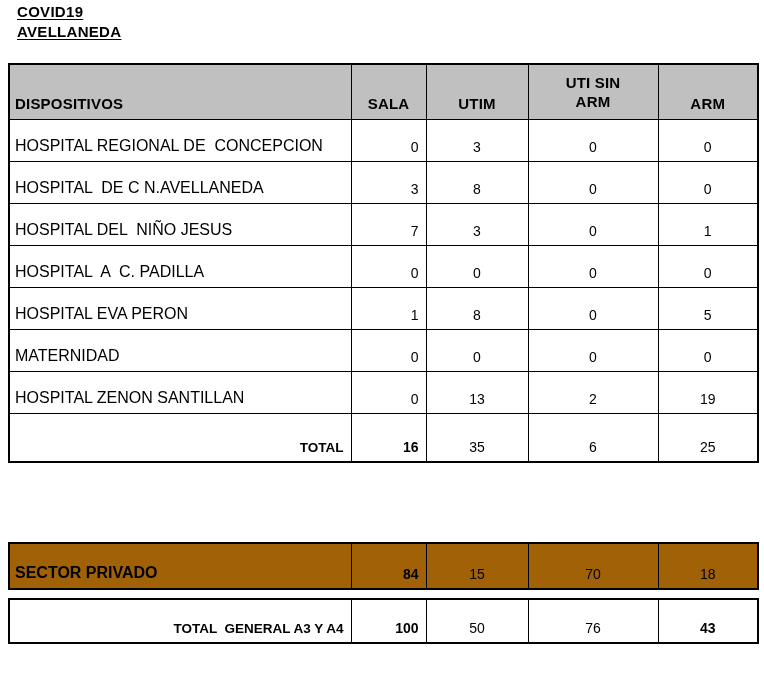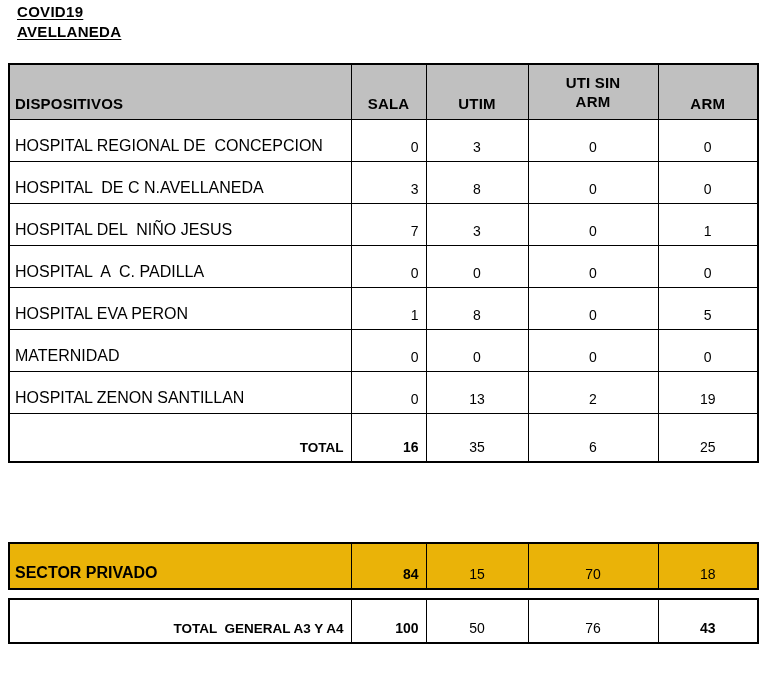--- a/index.html
+++ b/index.html
@@ -23,21 +23,21 @@
   tr.hdr td {
     background:#c0c0c0; font-weight:bold; font-size:15px;
     letter-spacing:0.2px; padding-bottom:7px;
   }
   .c-name   { text-align:left;  padding-left:5px; white-space:pre; font-size:16px; }
   .c-sala   { text-align:right; padding-right:7px; font-size:14px; }
   .c-center { text-align:center; font-size:14px; }
   .c-label  { text-align:right; padding-right:7px; white-space:pre; font-size:13.5px; font-weight:bold; }
   .bold     { font-weight:bold; }
   .wrap-narrow { display:inline-block; max-width:72px; line-height:1.3; text-align:center; }
-  tr.graybg td { background:#eab308; }
+  tr.graybg td { background:#a16207; }
   #sector-table .c-name { font-weight:bold; }
 </style>
 </head>
 <body>
 
 <div class="titles">
   <div class="title-line">COVID19</div>
   <div class="title-line">AVELLANEDA</div>
 </div>
 

